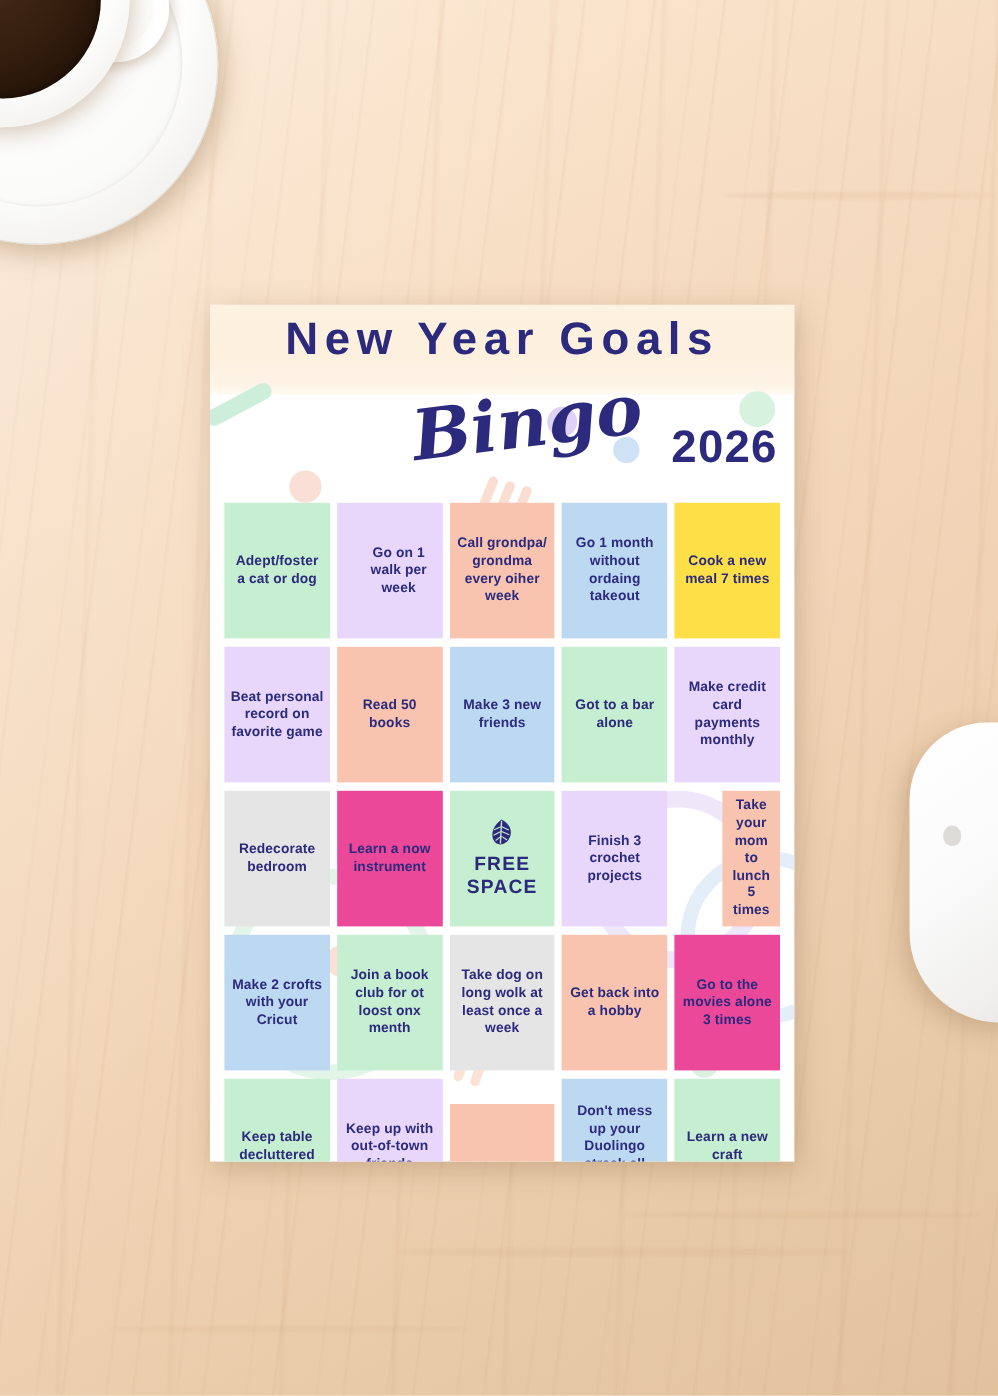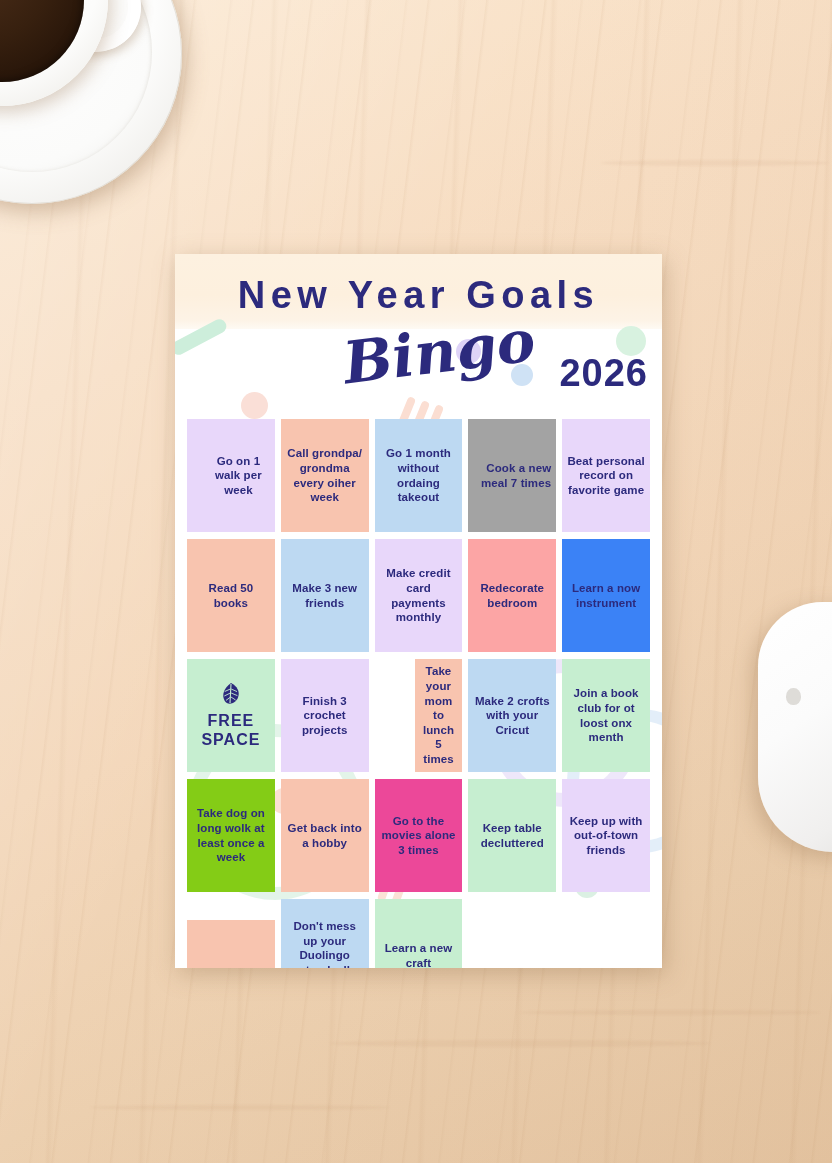--- a/index.html
+++ b/index.html
@@ -78,21 +78,21 @@
     background:#ffffff;overflow:hidden;
     box-shadow:3px 6px 22px rgba(140,105,70,0.34);
   }
   #card-header{
     position:absolute;left:0;top:0;width:100%;height:75px;
     background:linear-gradient(180deg,#fdf1e0 0%, #fdf0de 55%, #fdf3e6 88%, #fefaf3 100%);
   }
   .deco{position:absolute;border-radius:50%;}
 
   #title{
-    position:absolute;left:0;top:20px;width:100%;text-align:center;
+    position:absolute;left:0;top:8px;width:100%;text-align:center;
     color:#2c2a7d;font-size:38px;font-weight:bold;letter-spacing:5.5px;
     font-family:"Liberation Sans", sans-serif;
   }
   #script{
     position:absolute;left:168px;top:64px;
     color:#2c2a7d;font-size:58px;
     font-family:"DejaVu Serif", serif;font-style:italic;font-weight:bold;
     transform:rotate(-7deg);
   }
   #year{
@@ -157,48 +157,54 @@
   <div class="deco" style="left:208px;top:610px;width:8px;height:38px;background:#fbe2d6;border-radius:5px;transform:rotate(20deg);"></div>
   <div class="deco" style="left:222px;top:614px;width:8px;height:38px;background:#fbe2d6;border-radius:5px;transform:rotate(20deg);"></div>
   <div class="deco" style="left:96px;top:534px;width:26px;height:26px;background:#fbe0d4;"></div>
   <div class="deco" style="left:400px;top:620px;width:24px;height:24px;background:#dbf0e3;"></div>
 
   <div id="title">New Year Goals</div>
   <div id="script">Bingo</div>
   <div id="year">2026</div>
 
   <div id="grid">
+      <div class="cell" style="background: rgb(198, 238, 208);">
+        <span>Adept/foster a cat or dog</span>
+      </div>
       <div class="cell" style="background: rgb(232, 215, 250); padding-left: 20px;">
         <span>Go on 1 walk per week</span>
       </div>
       <div class="cell" style="background: rgb(248, 196, 175);">
         <span>Call grondpa/ grondma every oiher week</span>
       </div>
       <div class="cell" style="background: rgb(189, 217, 242); text-align: center;">
         <span>Go 1 month without ordaing takeout</span>
       </div>
-      <div class="cell" style="background: #a3a3a3; text-align: right;">
+      <div class="cell" style="background: #fde047;">
         <span>Cook a new meal 7 times</span>
       </div>
       <div class="cell" style="background: rgb(232, 215, 250);">
         <span>Beat personal record on favorite game</span>
       </div>
       <div class="cell" style="background: rgb(248, 196, 175);">
         <span>Read 50 books</span>
       </div>
       <div class="cell" style="background: rgb(189, 217, 242);">
         <span>Make 3 new friends</span>
       </div>
+      <div class="cell" style="background: rgb(198, 238, 208);">
+        <span>Got to a bar alone</span>
+      </div>
       <div class="cell" style="background: rgb(232, 215, 250);">
         <span>Make credit card payments monthly</span>
       </div>
-      <div class="cell" style="background: #fca5a5;">
+      <div class="cell" style="background: #e5e5e5;">
         <span>Redecorate bedroom</span>
       </div>
-      <div class="cell" style="background: #3b82f6;">
+      <div class="cell" style="background: #ec4899;">
         <span>Learn a now instrument</span>
       </div>
       <div class="cell free" style="background: rgb(198, 238, 208);">
         <svg class="leaf" width="20" height="24" viewBox="0 0 20 24">
           <path d="M10 1 C3 6 0.5 13 3.5 18.5 C6.5 24 14.5 22 17 15.5 C19.3 9.5 16 4 10 1 Z" fill="#2c2a7d"></path>
           <path d="M10 2 L9 21" stroke="#c6eed0" stroke-width="1.1"></path>
           <path d="M9.4 7 L3.7 9.5 M9.4 11 L3.3 14 M9.6 15 L5 18.4 M10.2 7 L16 9.6 M10.1 11 L16.4 13.6 M10 15 L14.6 18" stroke="#c6eed0" stroke-width="0.9"></path>
         </svg>
         <span class="lbl">FREE<br>SPACE</span>
       </div>
@@ -207,21 +213,21 @@
       </div>
       <div class="cell" style="background: rgb(248, 196, 175); margin-left: 40px;">
         <span>Take your mom to lunch 5 times</span>
       </div>
       <div class="cell" style="background: rgb(189, 217, 242);">
         <span>Make 2 crofts with your Cricut</span>
       </div>
       <div class="cell" style="background: rgb(198, 238, 208);">
         <span>Join a book club for ot loost onx menth</span>
       </div>
-      <div class="cell" style="background: #84cc16;">
+      <div class="cell" style="background: #e5e5e5;">
         <span>Take dog on long wolk at least once a week</span>
       </div>
       <div class="cell" style="background: rgb(248, 196, 175);">
         <span>Get back into a hobby</span>
       </div>
       <div class="cell" style="background: #ec4899; text-align: center;">
         <span>Go to the movies alone 3 times</span>
       </div>
       <div class="cell" style="background: rgb(198, 238, 208);">
         <span>Keep table decluttered</span>

